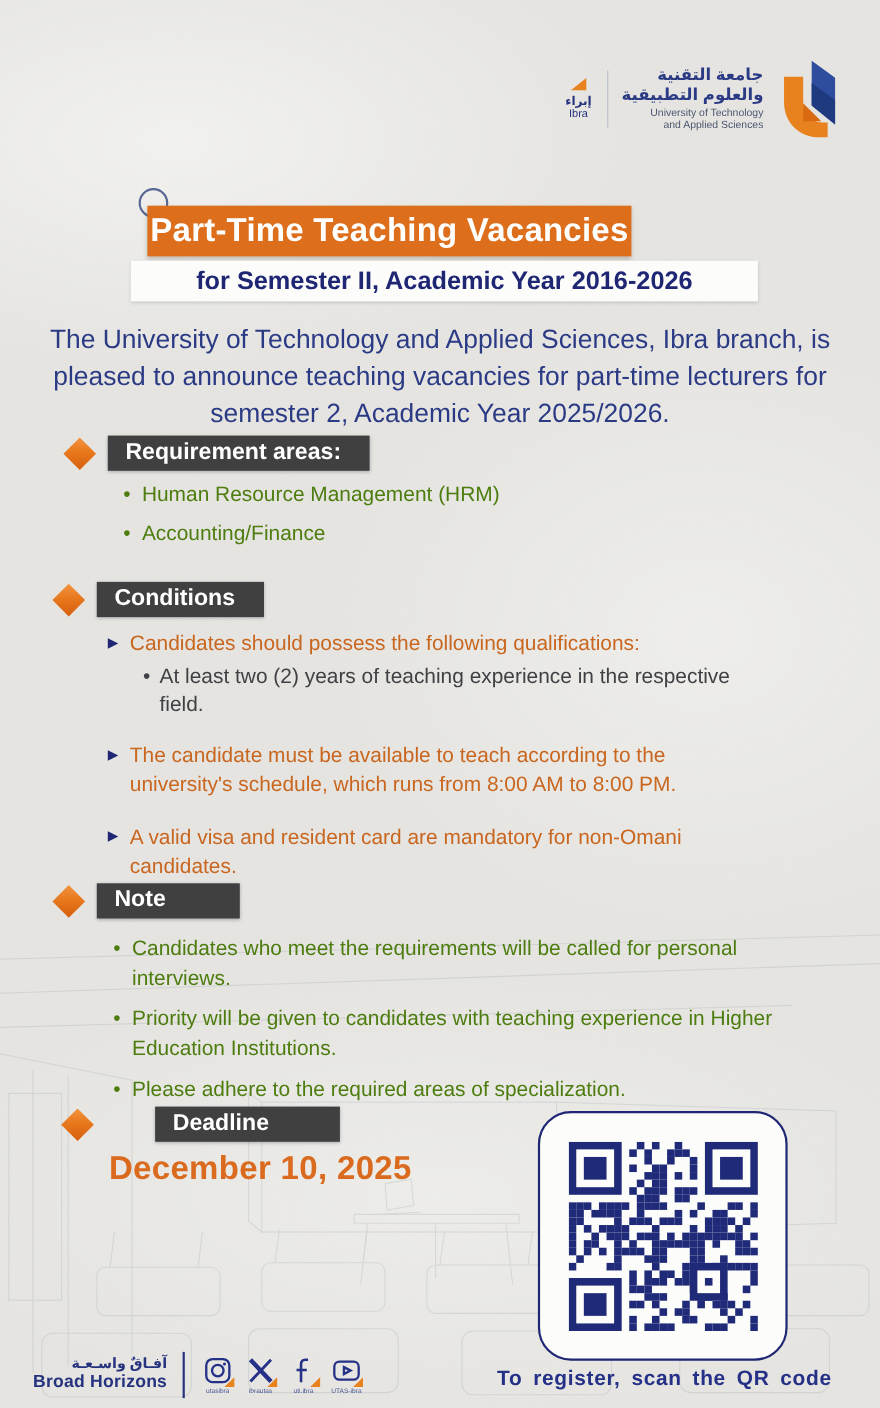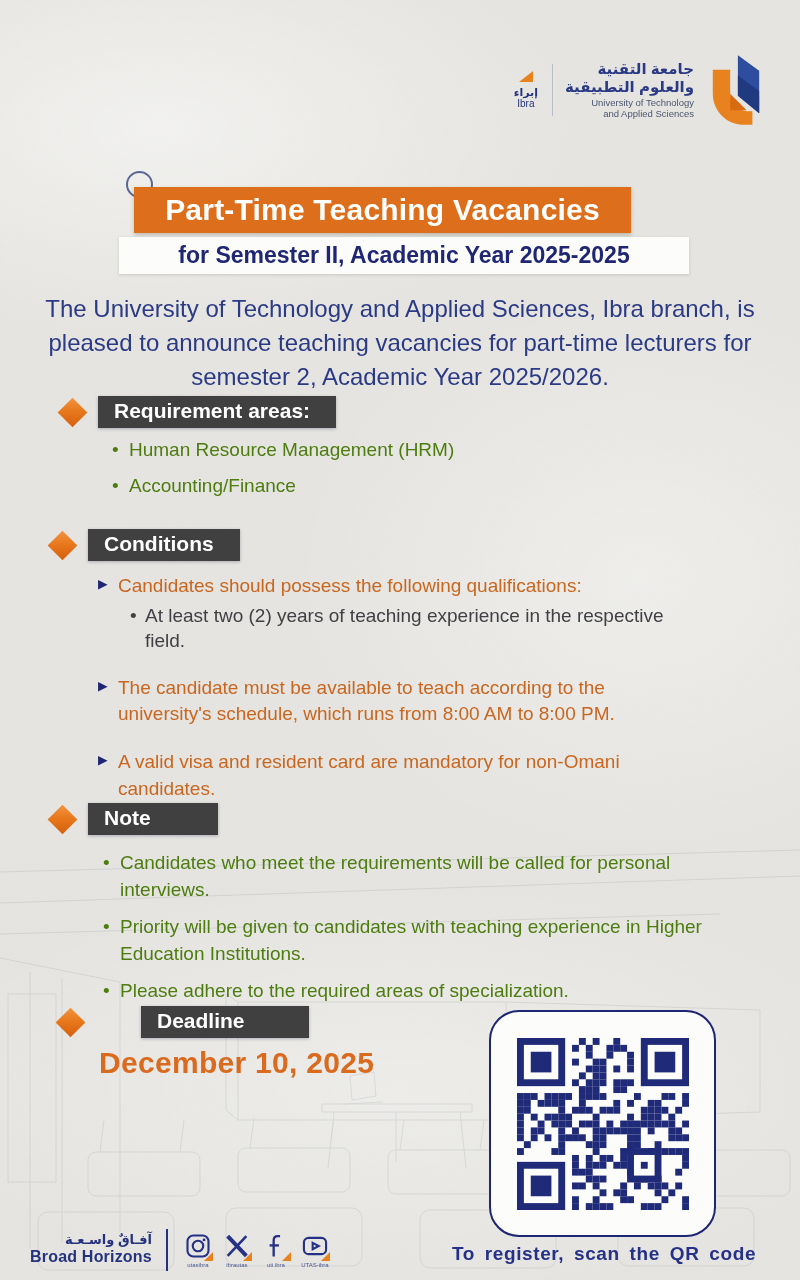--- a/index.html
+++ b/index.html
@@ -23,21 +23,21 @@
   .branch-ar{font-size:11px;color:#25337f;font-weight:bold;}
   .branch-en{font-size:10px;color:#25337f;}
   .hdr-divider{width:1px;height:52px;background:#b9bdc9;}
   .uni-names{display:flex;flex-direction:column;align-items:flex-end;line-height:1.15;}
   .uni-ar{font-size:15px;font-weight:bold;color:#2b3a85;}
   .uni-en{font-size:9.5px;color:#4c5670;}
   .uni-mark{width:58px;height:76px;}
 
   
   .title-ring{position:absolute;left:126px;top:171px;width:23px;height:23px;border:2px solid #5a6794;border-radius:50%;z-index:1;}
-  .title-banner{position:absolute;left:134px;top:187px;width:497px;height:46px;background:#dd6f1c;z-index:2;
+  .title-banner{position:absolute;left:134px;top:187px;width:440px;height:46px;background:#dd6f1c;z-index:2;
     color:#fff;font-weight:bold;font-size:30px;text-align:center;line-height:46px;letter-spacing:.2px;
     box-shadow:0 2px 4px rgba(60,40,10,.25);}
   .title-sub{position:absolute;left:119px;top:237px;width:570px;height:37px;background:#fcfcfa;z-index:2;
     color:#1f2673;font-weight:bold;font-size:23px;text-align:center;line-height:37px;
     box-shadow:0 1px 3px rgba(60,60,60,.18);}
 
   .intro{position:absolute;left:40px;top:292px;width:720px;text-align:center;
     color:#2b3a85;font-size:24px;line-height:1.42;font-weight:500;}
 
   
@@ -137,21 +137,21 @@
     <svg class="uni-mark" viewBox="0 0 60 78">
       <path d="M7,18 L25,18 L25,43 C25,53 33,61 43,61 L48,61 L48,75 L40,75 C21,75 7,61 7,42 Z" fill="#e8821e"></path>
       <path d="M25,43 L42,60 L25,60 Z" fill="#d96a12"></path>
       <path d="M33,3 L55,19 L55,63 L33,45 Z" fill="#2e4d9e"></path>
       <path d="M33,24 L55,40 L55,63 L33,45 Z" fill="#203a80"></path>
     </svg>
   </div>
 
   <div class="title-ring"></div>
   <div class="title-banner">Part-Time Teaching Vacancies</div>
-  <div class="title-sub">for Semester II, Academic Year 2025-2025</div>
+  <div class="title-sub">for Semester II, Academic Year 2016-2026</div>
 
   <div class="intro">The University of Technology and Applied Sciences, Ibra branch, is pleased to announce teaching vacancies for part-time lecturers for semester 2, Academic Year 2025/2026.</div>
 
   <div class="sec-head" style="left:62px;top:396px;">
     <div class="diamond"></div>
     <div class="sec-badge">Requirement areas:</div>
   </div>
   <div class="dot-list" style="left:112px;top:437px;width:560px;">
     <div class="dot-item">Human Resource Management (HRM)</div>
     <div class="dot-item">Accounting/Finance</div>

